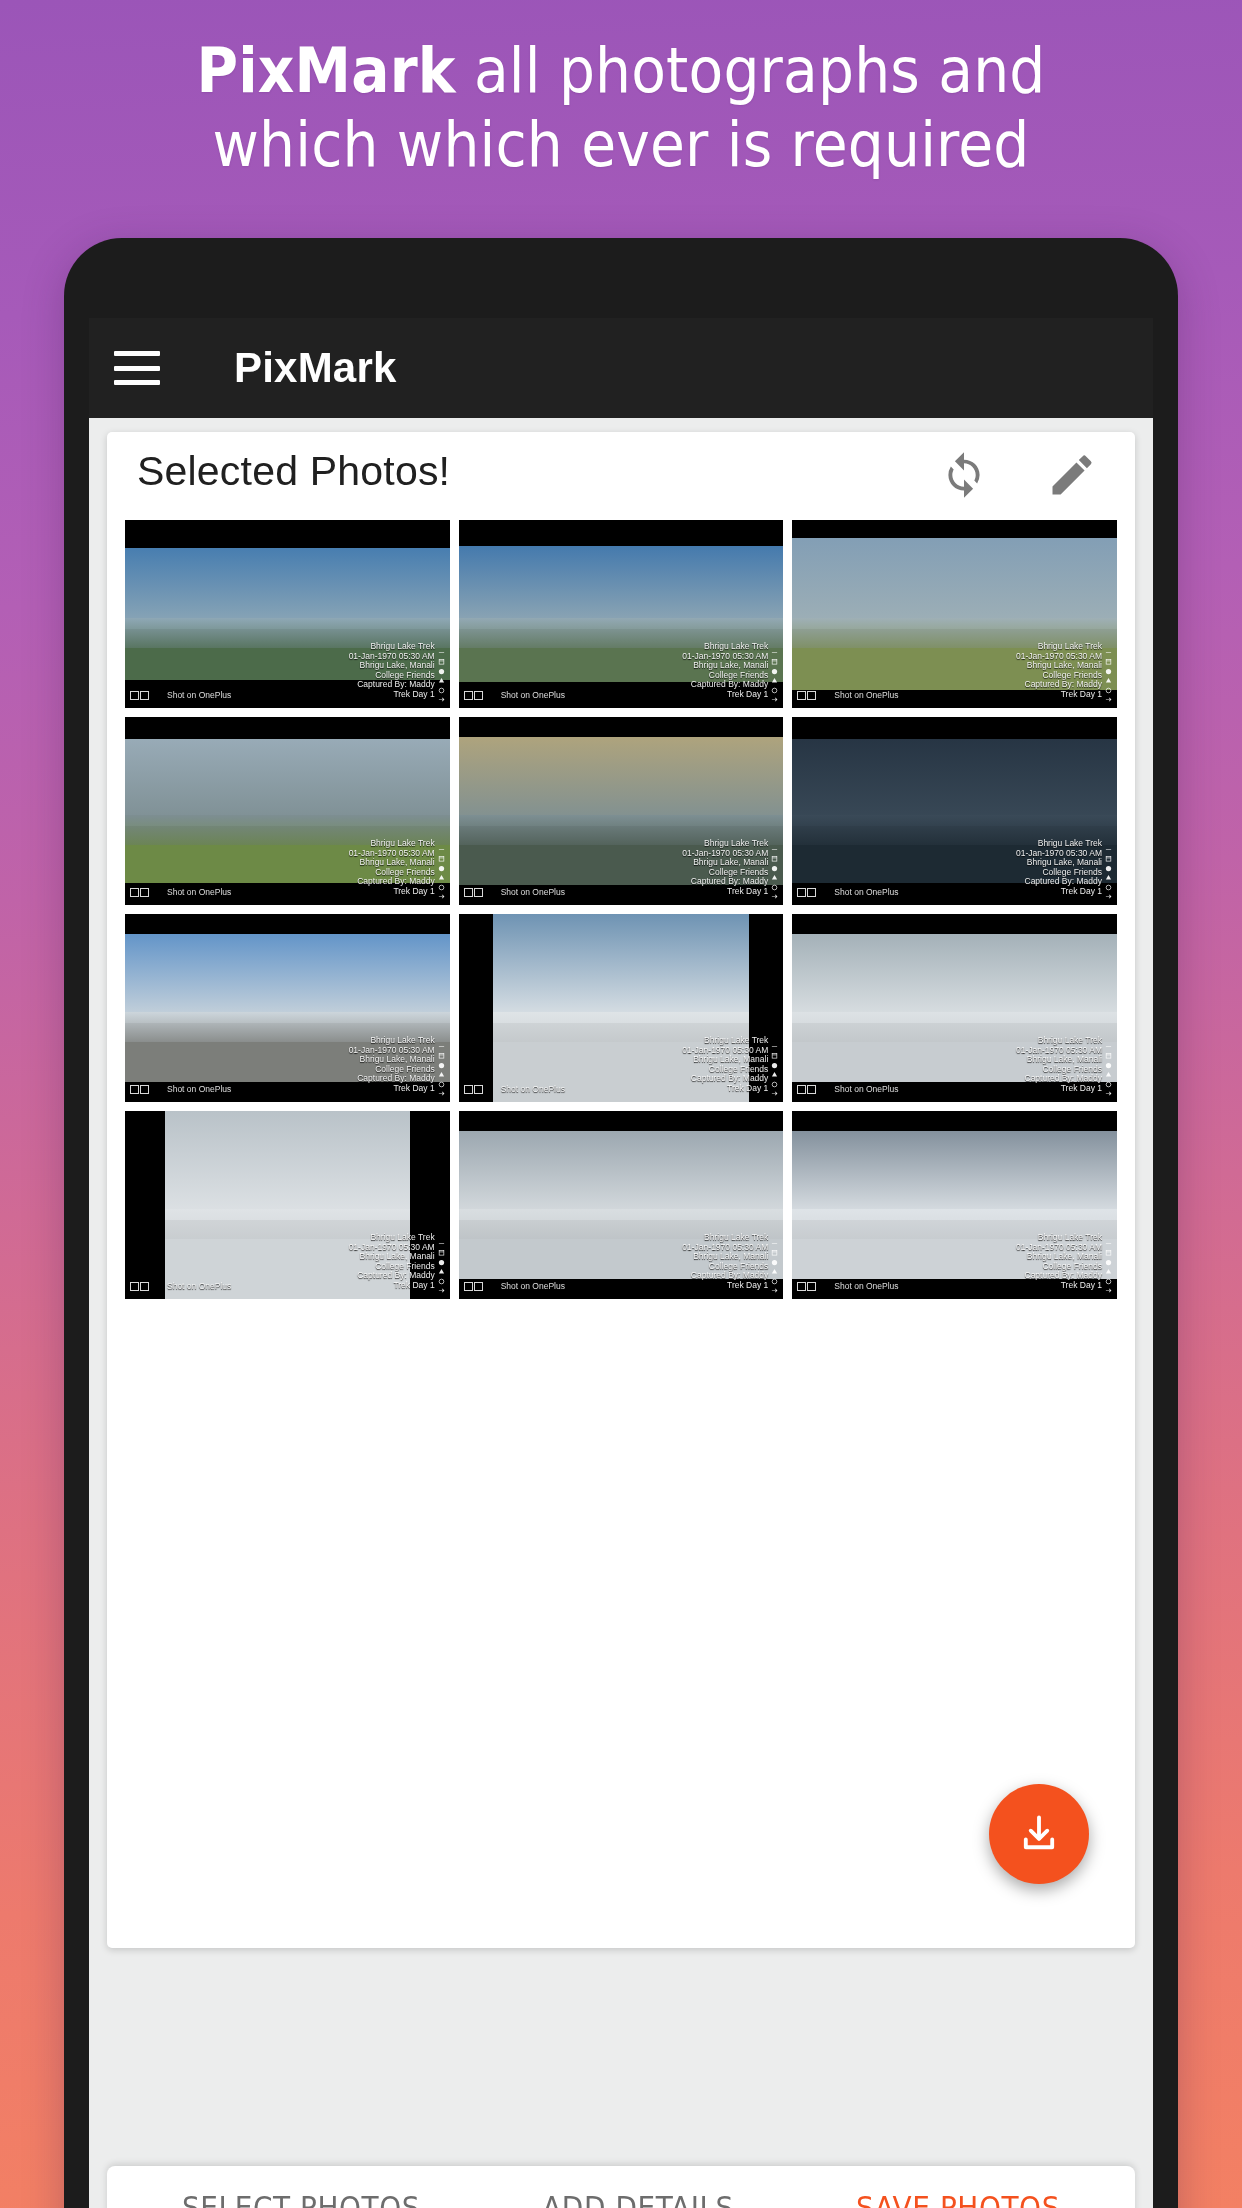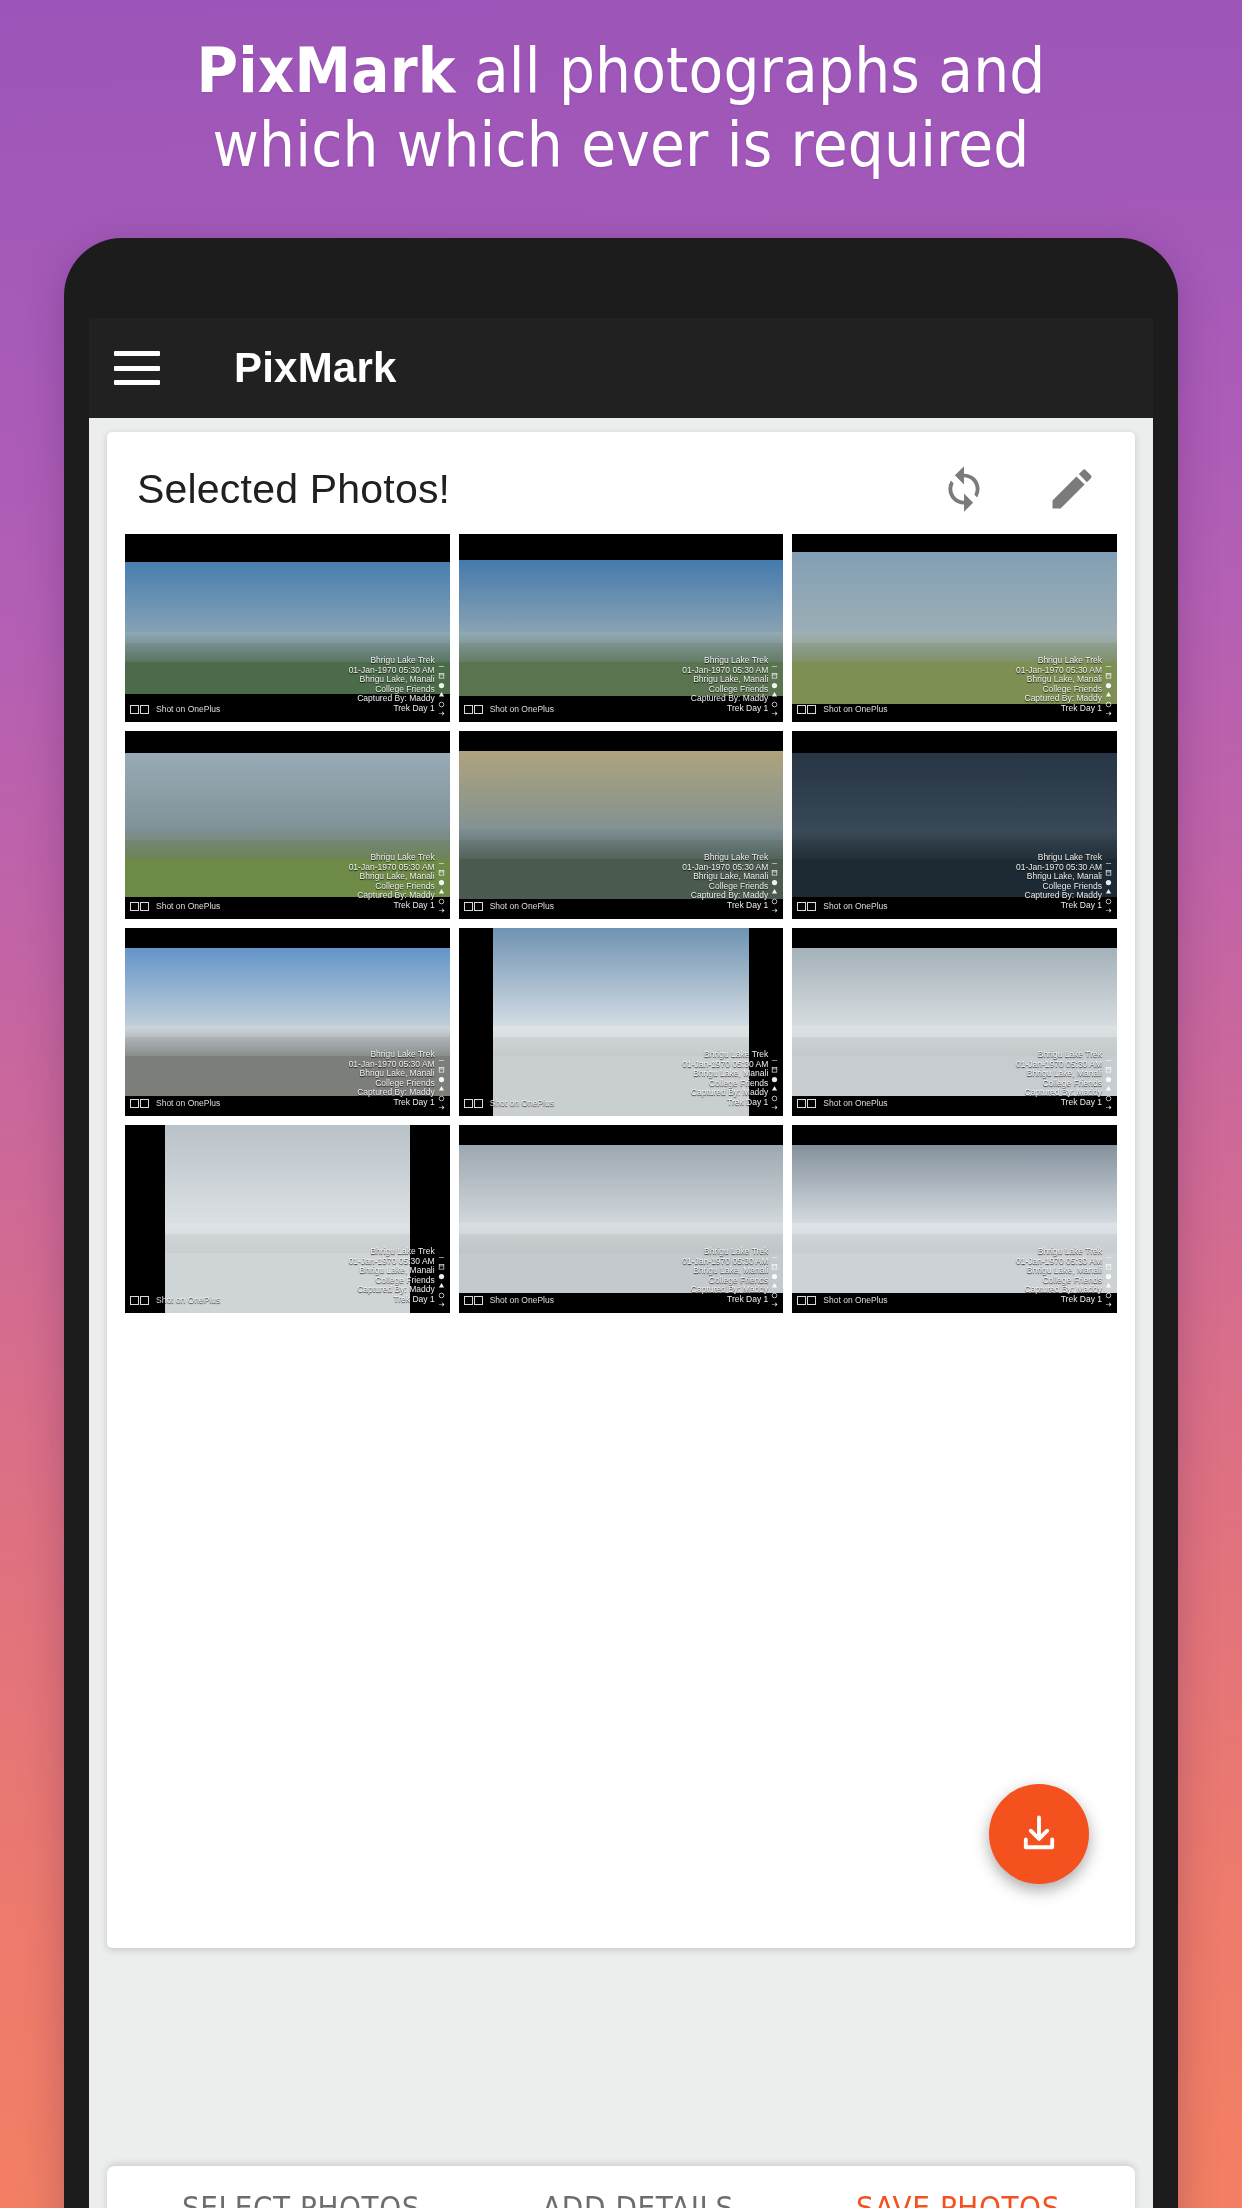--- a/index.html
+++ b/index.html
@@ -51,22 +51,22 @@
   }
 
   
   .content-area { flex:1 1 auto; position:relative; padding:14px 18px 0 18px; }
   .card {
     background:#ffffff; border-radius:5px;
     box-shadow:0 2px 7px rgba(0,0,0,.17);
     height:1516px; position:relative; overflow:hidden;
   }
   .card-header {
-    display:flex; align-items:center; justify-content:space-between;
-    padding:30px 30px 18px 30px;
+    display:flex; align-items:flex-start; justify-content:space-between;
+    padding:16px 30px 18px 30px;
   }
   .card-title { font-size:41px; color:#202020; font-weight:400; letter-spacing:.2px; }
   .card-actions { display:flex; align-items:center; gap:54px; padding-right:6px; }
   .icon-btn { width:54px; height:54px; display:flex; align-items:center; justify-content:center; cursor:pointer; }
   .icon-btn svg { display:block; }
 
   
   .photo-grid {
     display:grid; grid-template-columns:repeat(3,1fr);
     gap:9px; padding:0 18px;
@@ -85,21 +85,21 @@
     gap:1px; line-height:1;
   }
   .wm-row { display:flex; align-items:center; gap:3px; }
   .wm-row .wm-text {
     font-size:8.5px; color:rgba(255,255,255,.93); white-space:nowrap;
     text-shadow:0 1px 1px rgba(0,0,0,.85); font-family:"Liberation Sans",sans-serif;
   }
   .wm-row .wm-ico { width:7px; height:7px; opacity:.92; flex:0 0 auto; }
   .wm-brand {
     position:absolute; left:5px; bottom:8px; z-index:4;
-    display:flex; align-items:center; gap:7px;
+    display:flex; align-items:center; gap:18px;
   }
   .wm-brand .wm-badge {
     display:flex; gap:1px;
   }
   .wm-brand .wm-badge i {
     display:block; width:9px; height:9px; border:1px solid rgba(255,255,255,.85);
     background:rgba(0,0,0,.25);
   }
   .wm-brand .wm-btext { font-size:8.5px; color:rgba(255,255,255,.85); white-space:nowrap; text-shadow:0 1px 1px rgba(0,0,0,.8); }
 

